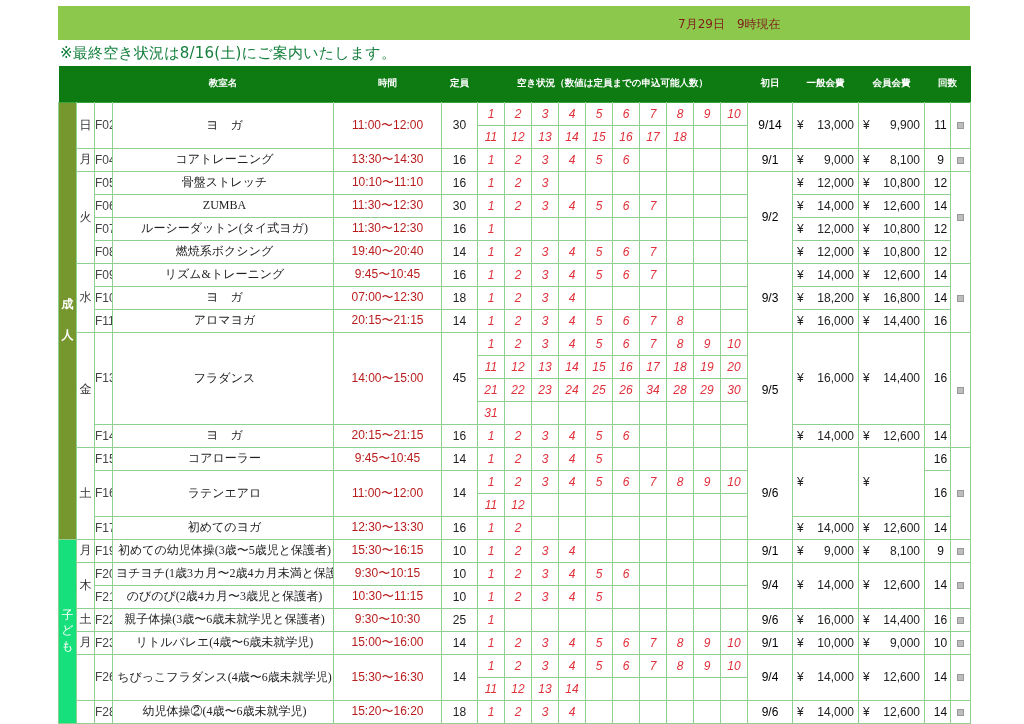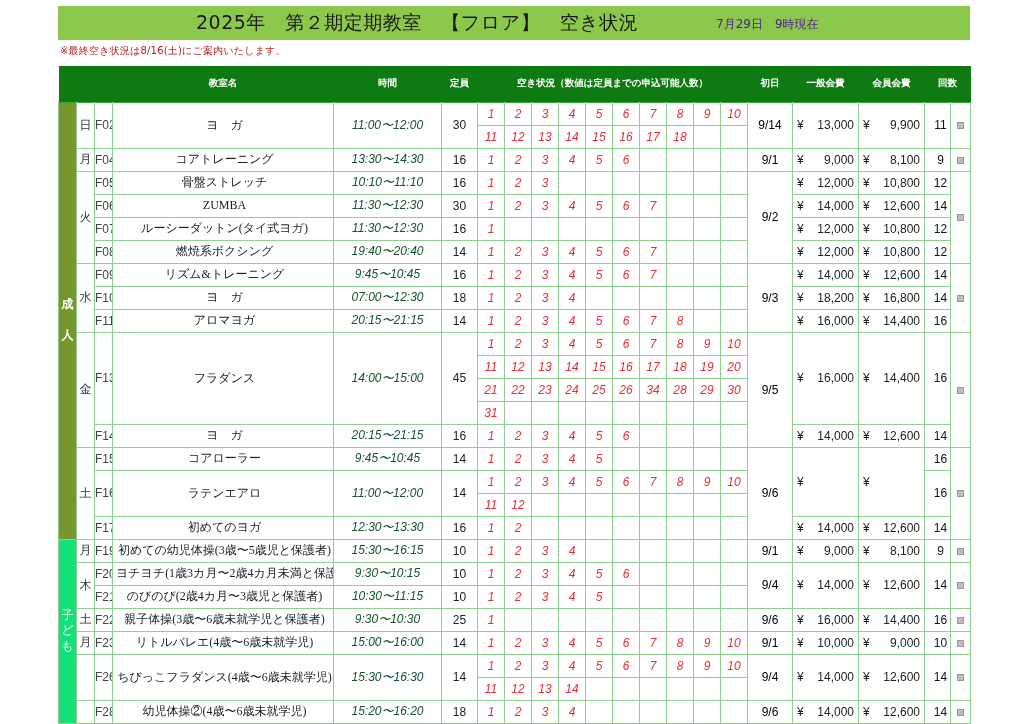--- a/index.html
+++ b/index.html
@@ -4,23 +4,23 @@
 <style>
   * { box-sizing: border-box; margin: 0; padding: 0; }
   html, body { width: 1024px; height: 724px; background: #ffffff; overflow: hidden; }
   body { font-family: "DejaVu Sans", sans-serif; color: #222; position: relative; }
 
   .title-bar {
     position: absolute; left: 58px; top: 6px; width: 912px; height: 34px;
     background: #8cc84b; display: flex; align-items: center;
   }
   .title-main { position: absolute; left: 138px; top: 4px; font-size: 19px; color: #1a1a1a; letter-spacing: 0.5px; white-space: nowrap; }
-  .title-date { position: absolute; left: 658px; top: 10px; font-size: 12px; color: #4c1d95; white-space: nowrap; }
+  .title-date { position: absolute; left: 620px; top: 10px; font-size: 12px; color: #7f1d1d; white-space: nowrap; }
 
-  .notice { position: absolute; left: 60px; top: 44px; font-size: 10px; color: #b91c1c; white-space: nowrap; letter-spacing: 0.2px; }
+  .notice { position: absolute; left: 60px; top: 44px; font-size: 15px; color: #15803d; white-space: nowrap; letter-spacing: 0.2px; }
 
   table.sched {
     position: absolute; left: 58px; top: 66px; width: 912px;
     border-collapse: collapse; table-layout: fixed;
     font-family: "Liberation Sans", sans-serif;
   }
   table.sched th {
     background: #0d7a12; color: #ffffff; font-size: 9.5px; font-weight: bold; height: 36px;
     border: none; text-align: center; white-space: nowrap;
   }
@@ -28,36 +28,35 @@
     height: 23px; border: 1px solid #8fcf8f; font-size: 12px; text-align: center; vertical-align: middle;
     white-space: nowrap; overflow: hidden;
   }
   td.cat { border: none; color: #fff; font-size: 13px; font-weight: bold; padding: 0; }
   td.cat-adult { background: #76962e; }
   td.cat-child { background: #16e07c; font-size: 11px; font-weight: normal; }
   .vtext { display: inline-block; line-height: 1.3; }
   td.day { font-size: 8.5px; color: #333; border-left: none; border-right: none; }
   td.code { font-size: 8.5px; color: #444; text-align: right; padding-right: 2px; border-left: none; margin-top: 20px; }
   td.name { text-align: left; padding-left: 3px; font-size: 10px; color: #222; font-family: Liberation Serif, serif; }
-  td.time { font-size: 11.5px; color: #14532d; font-style: italic; }
+  td.time { font-size: 11.5px; color: #b91c1c; }
   td.cap { font-size: 12px; color: #222; }
   td.n { font-size: 9px; color: #e0303a; font-style: italic; border-top-color: #c8c8c8; border-bottom-color: #c8c8c8; border-left-color: #c8c8c8; border-right-color: #c8c8c8; }
   td.first { font-size: 12px; color: #000000; }
   td.fee { font-size: 11.5px; color: #222; padding: 0 4px; }
   .fee-inner { display: flex; justify-content: space-between; }
   td.cnt { font-size: 14px; color: #111; text-align: left; padding-left: 6px; border-right: none; }
   td.ic { border-left: none; padding: 0; }
   .sq { display: inline-block; width: 7px; height: 7px; background: #bdbdbd; border: 1px solid #999; vertical-align: middle; }
   tr.grp-top td { border-top: 1.5px solid #3aa53a; }
 </style>
 </head>
 <body>
 
 <div class="title-bar">
-  <span class="title-main">2025年　第２期定期教室　【フロア】　空き状況</span>
   <span class="title-date">7月29日　9時現在</span>
 </div>
 <div class="notice">※最終空き状況は8/16(土)にご案内いたします。</div>
 
 <table class="sched">
   <colgroup>
     <col style="width:18px">
       <col style="width:18px">
       <col style="width:18px">
       <col style="width:221px">

